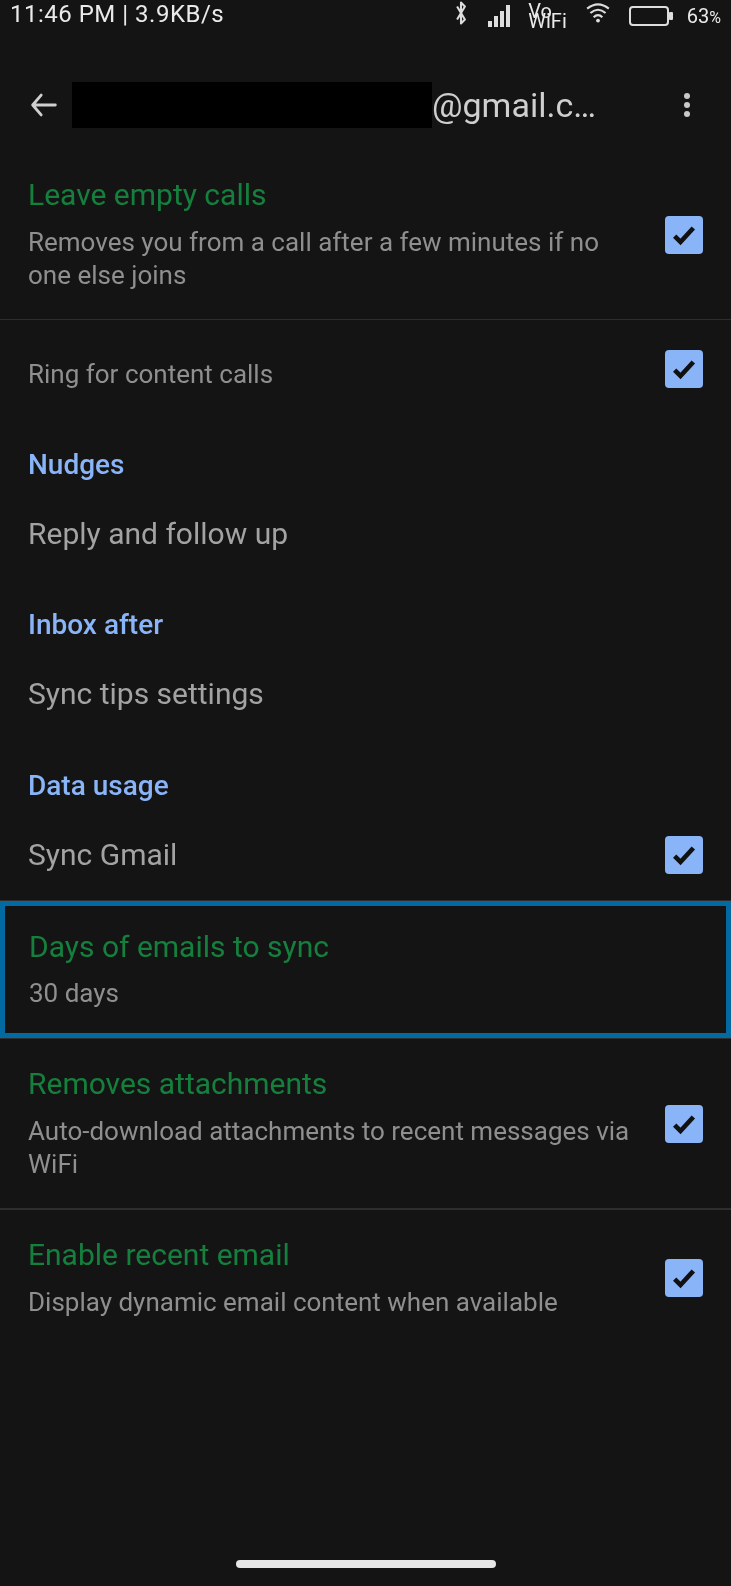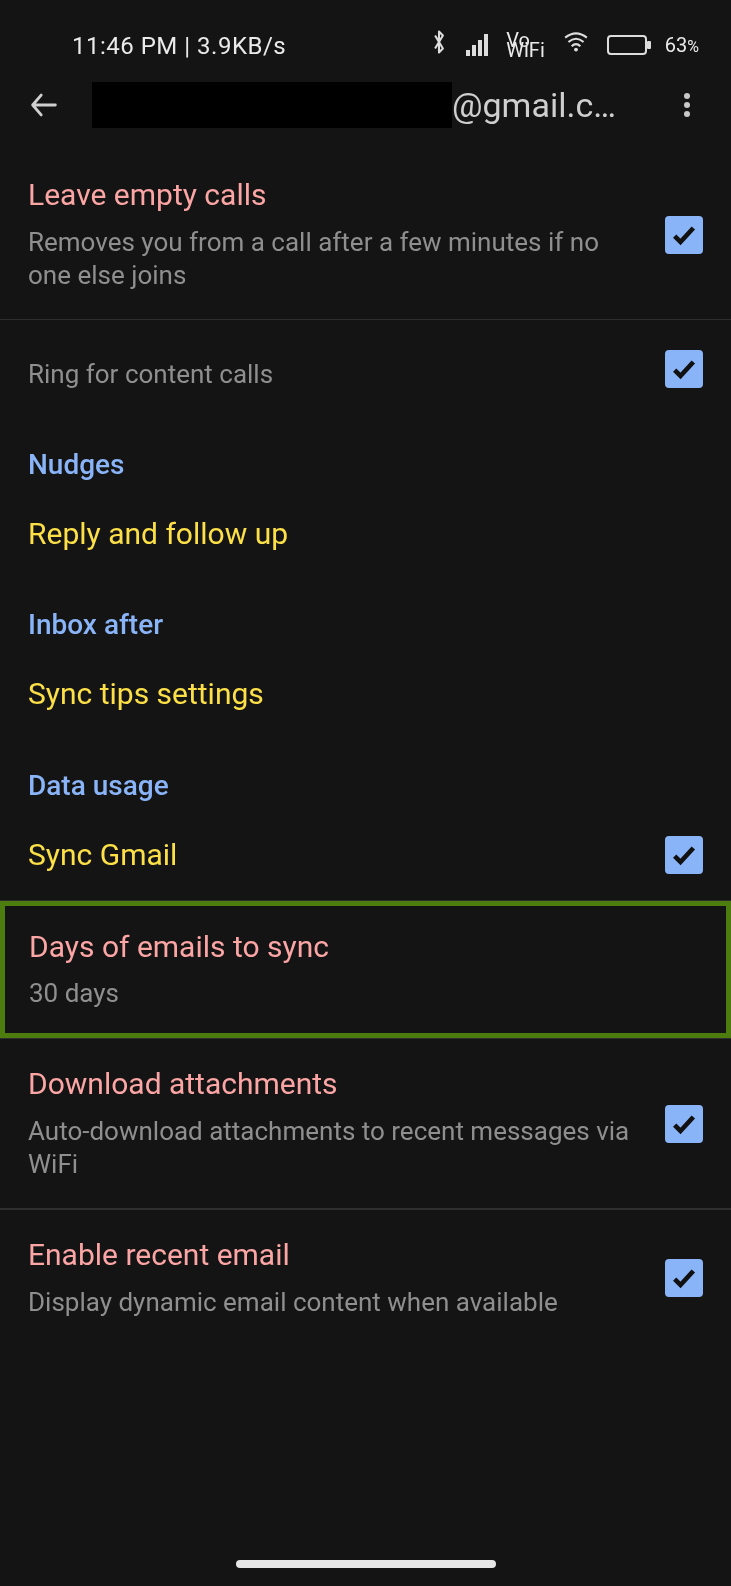--- a/index.html
+++ b/index.html
@@ -9,26 +9,25 @@
       background: #141414;
       font-family: Roboto, "Helvetica Neue", Arial, sans-serif;
       color: #e0e0e0;
       overflow: hidden;
       position: relative;
     }
     
     .status-bar {
       height: 60px;
       display: flex;
-      align-items: flex-end;
+      align-items: flex-start;
       justify-content: space-between;
-      padding: 0 32px;
+      padding: 0 10px;
       font-size: 24px;
       color: #eaeaea;
-      margin-left: 40px;
     }
     .status-left { font-weight: 400; letter-spacing: .5px; }
     .status-right { display: flex; align-items: center; gap: 18px; }
     .status-right span { font-size: 20px; }
     .battery-box {
       width: 40px; height: 20px;
       border: 2px solid #ddd; border-radius: 4px;
       position: relative; display: inline-block;
     }
     .battery-box::after {
@@ -41,21 +40,20 @@
     .sig-bars i:nth-child(1){height:6px;} .sig-bars i:nth-child(2){height:11px;}
     .sig-bars i:nth-child(3){height:16px;} .sig-bars i:nth-child(4){height:22px;}
     .wifi-icon { font-size:24px; }
     .vowifi { font-size:14px; line-height:10px; text-align:left; }
     
     .app-bar {
       height: 90px;
       display: flex;
       align-items: center;
       padding: 0 16px;
-      gap: 20px;
     }
     .back-btn { width:56px; height:56px; display:flex; align-items:center; justify-content:center; }
     .title-wrap { flex:1; display:flex; align-items:center; overflow:hidden; }
     .redacted {
       background:#000; width:360px; height:46px; display:inline-block;
     }
     .title-suffix {
       font-size: 34px; color:#cfcfcf; white-space:nowrap; overflow:hidden;
     }
     .overflow-btn { width:56px; height:56px; display:flex; align-items:center; justify-content:center; }
@@ -67,34 +65,34 @@
       font-size:28px;
       padding: 30px 28px 8px;
       font-weight:500;
     }
     .item {
       padding: 26px 28px;
       display:flex;
       align-items:center;
     }
     .item .text { flex:1; padding-right:20px; }
-    .item .primary   { font-size:30px; color:#fca5a5; line-height:1.25; }
+    .item .primary   { font-size:30px; color:#15803d; line-height:1.25; }
     .item .secondary { font-size:26px; color:#8f8f8f; line-height:1.3; margin-top:12px; }
-    .item.single .primary { color:#fde047; }
+    .item.single .primary { color:#a3a3a3; }
     .divider { height:1px; background:#2e2e2e; }
     
     .cb {
       width:38px; height:38px; border-radius:4px;
       background:#8ab4f8; display:flex; align-items:center; justify-content:center;
       flex-shrink:0;
     }
     .cb svg { width:28px; height:28px; stroke:#111; stroke-width:4; fill:none; }
     
     .highlight-box {
-      border:5px solid #4d7c0f;
+      border:5px solid #0369a1;
     }
     
     .nav-pill {
       position:absolute; bottom:18px; left:50%; transform:translateX(-50%);
       width:260px; height:8px; background:#e6e6e6; border-radius:4px;
     }
   </style>
 </head>
 <body>
 
@@ -206,21 +204,21 @@
       <div class="text">
         <div class="primary">Days of emails to sync</div>
         <div class="secondary">30 days</div>
       </div>
     </div>
   </div>
   <div class="divider"></div>
 
   <div class="item">
     <div class="text">
-      <div class="primary">Download attachments</div>
+      <div class="primary">Removes attachments</div>
       <div class="secondary">Auto-download attachments to recent messages via WiFi</div>
     </div>
     <div class="cb">
       <svg viewBox="0 0 24 24">
           <path d="M4 13 L9 18 L20 6"></path>
         </svg>
     </div>
   </div>
   <div class="divider"></div>
 

